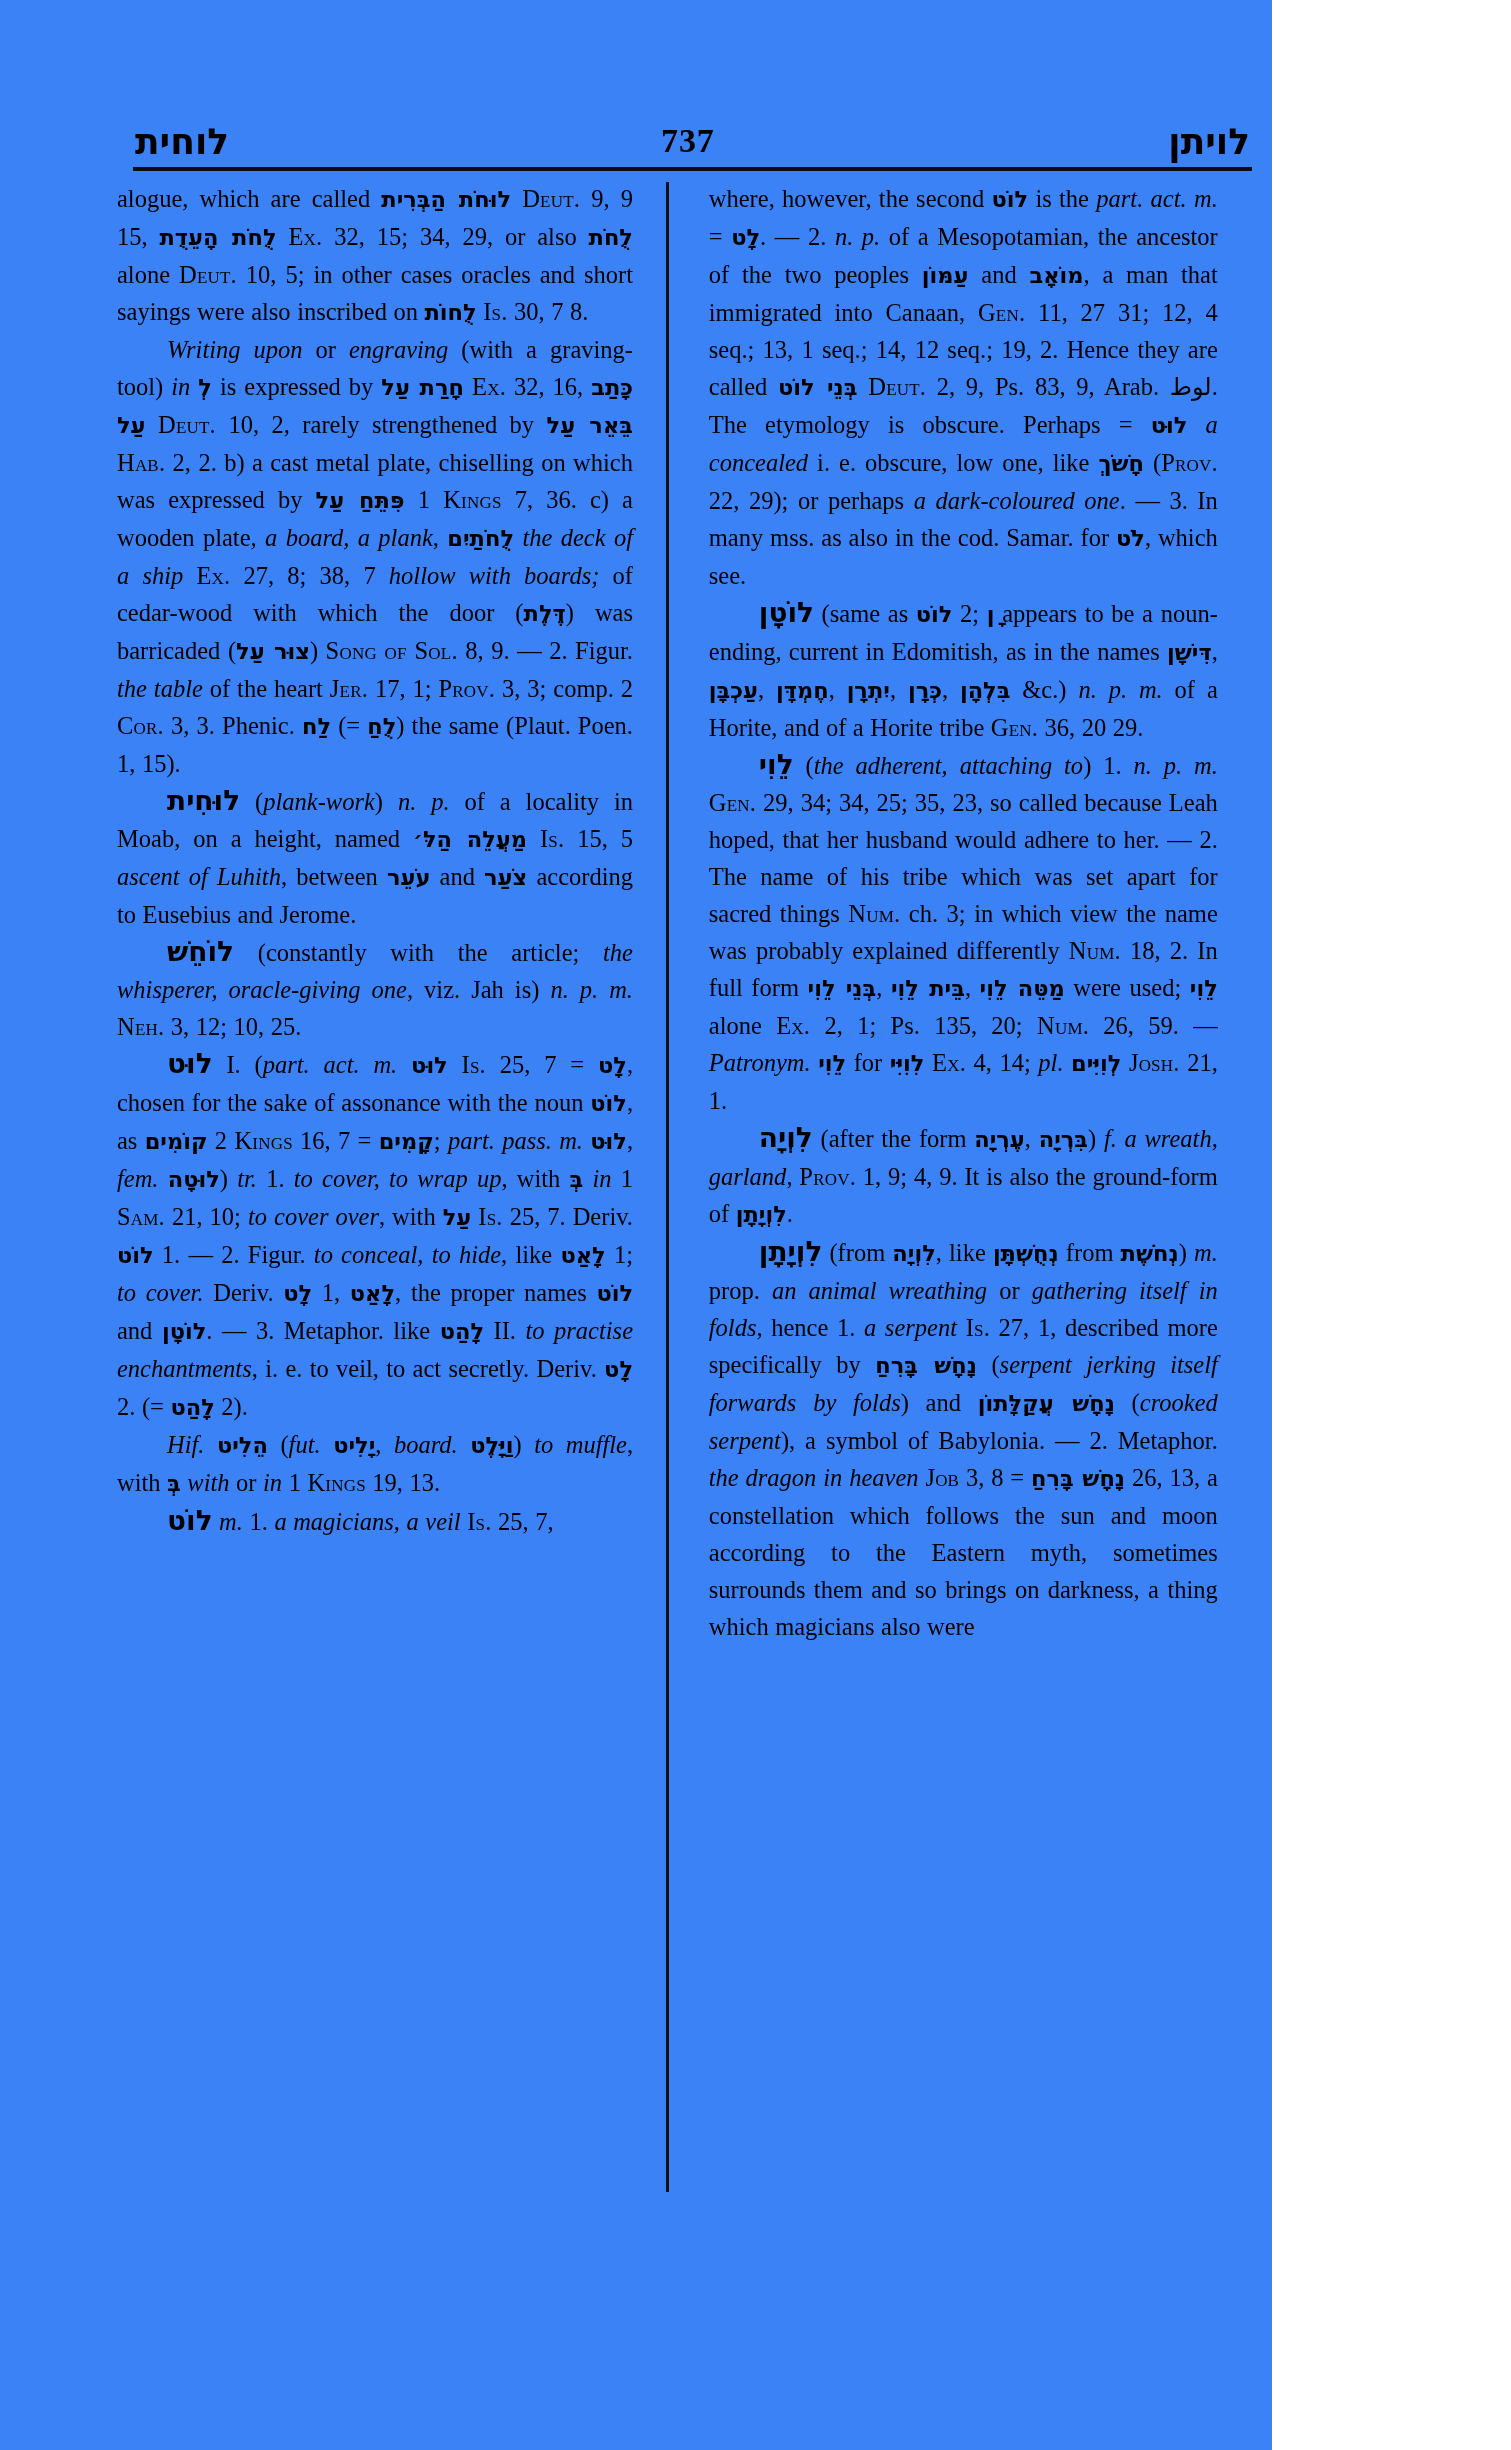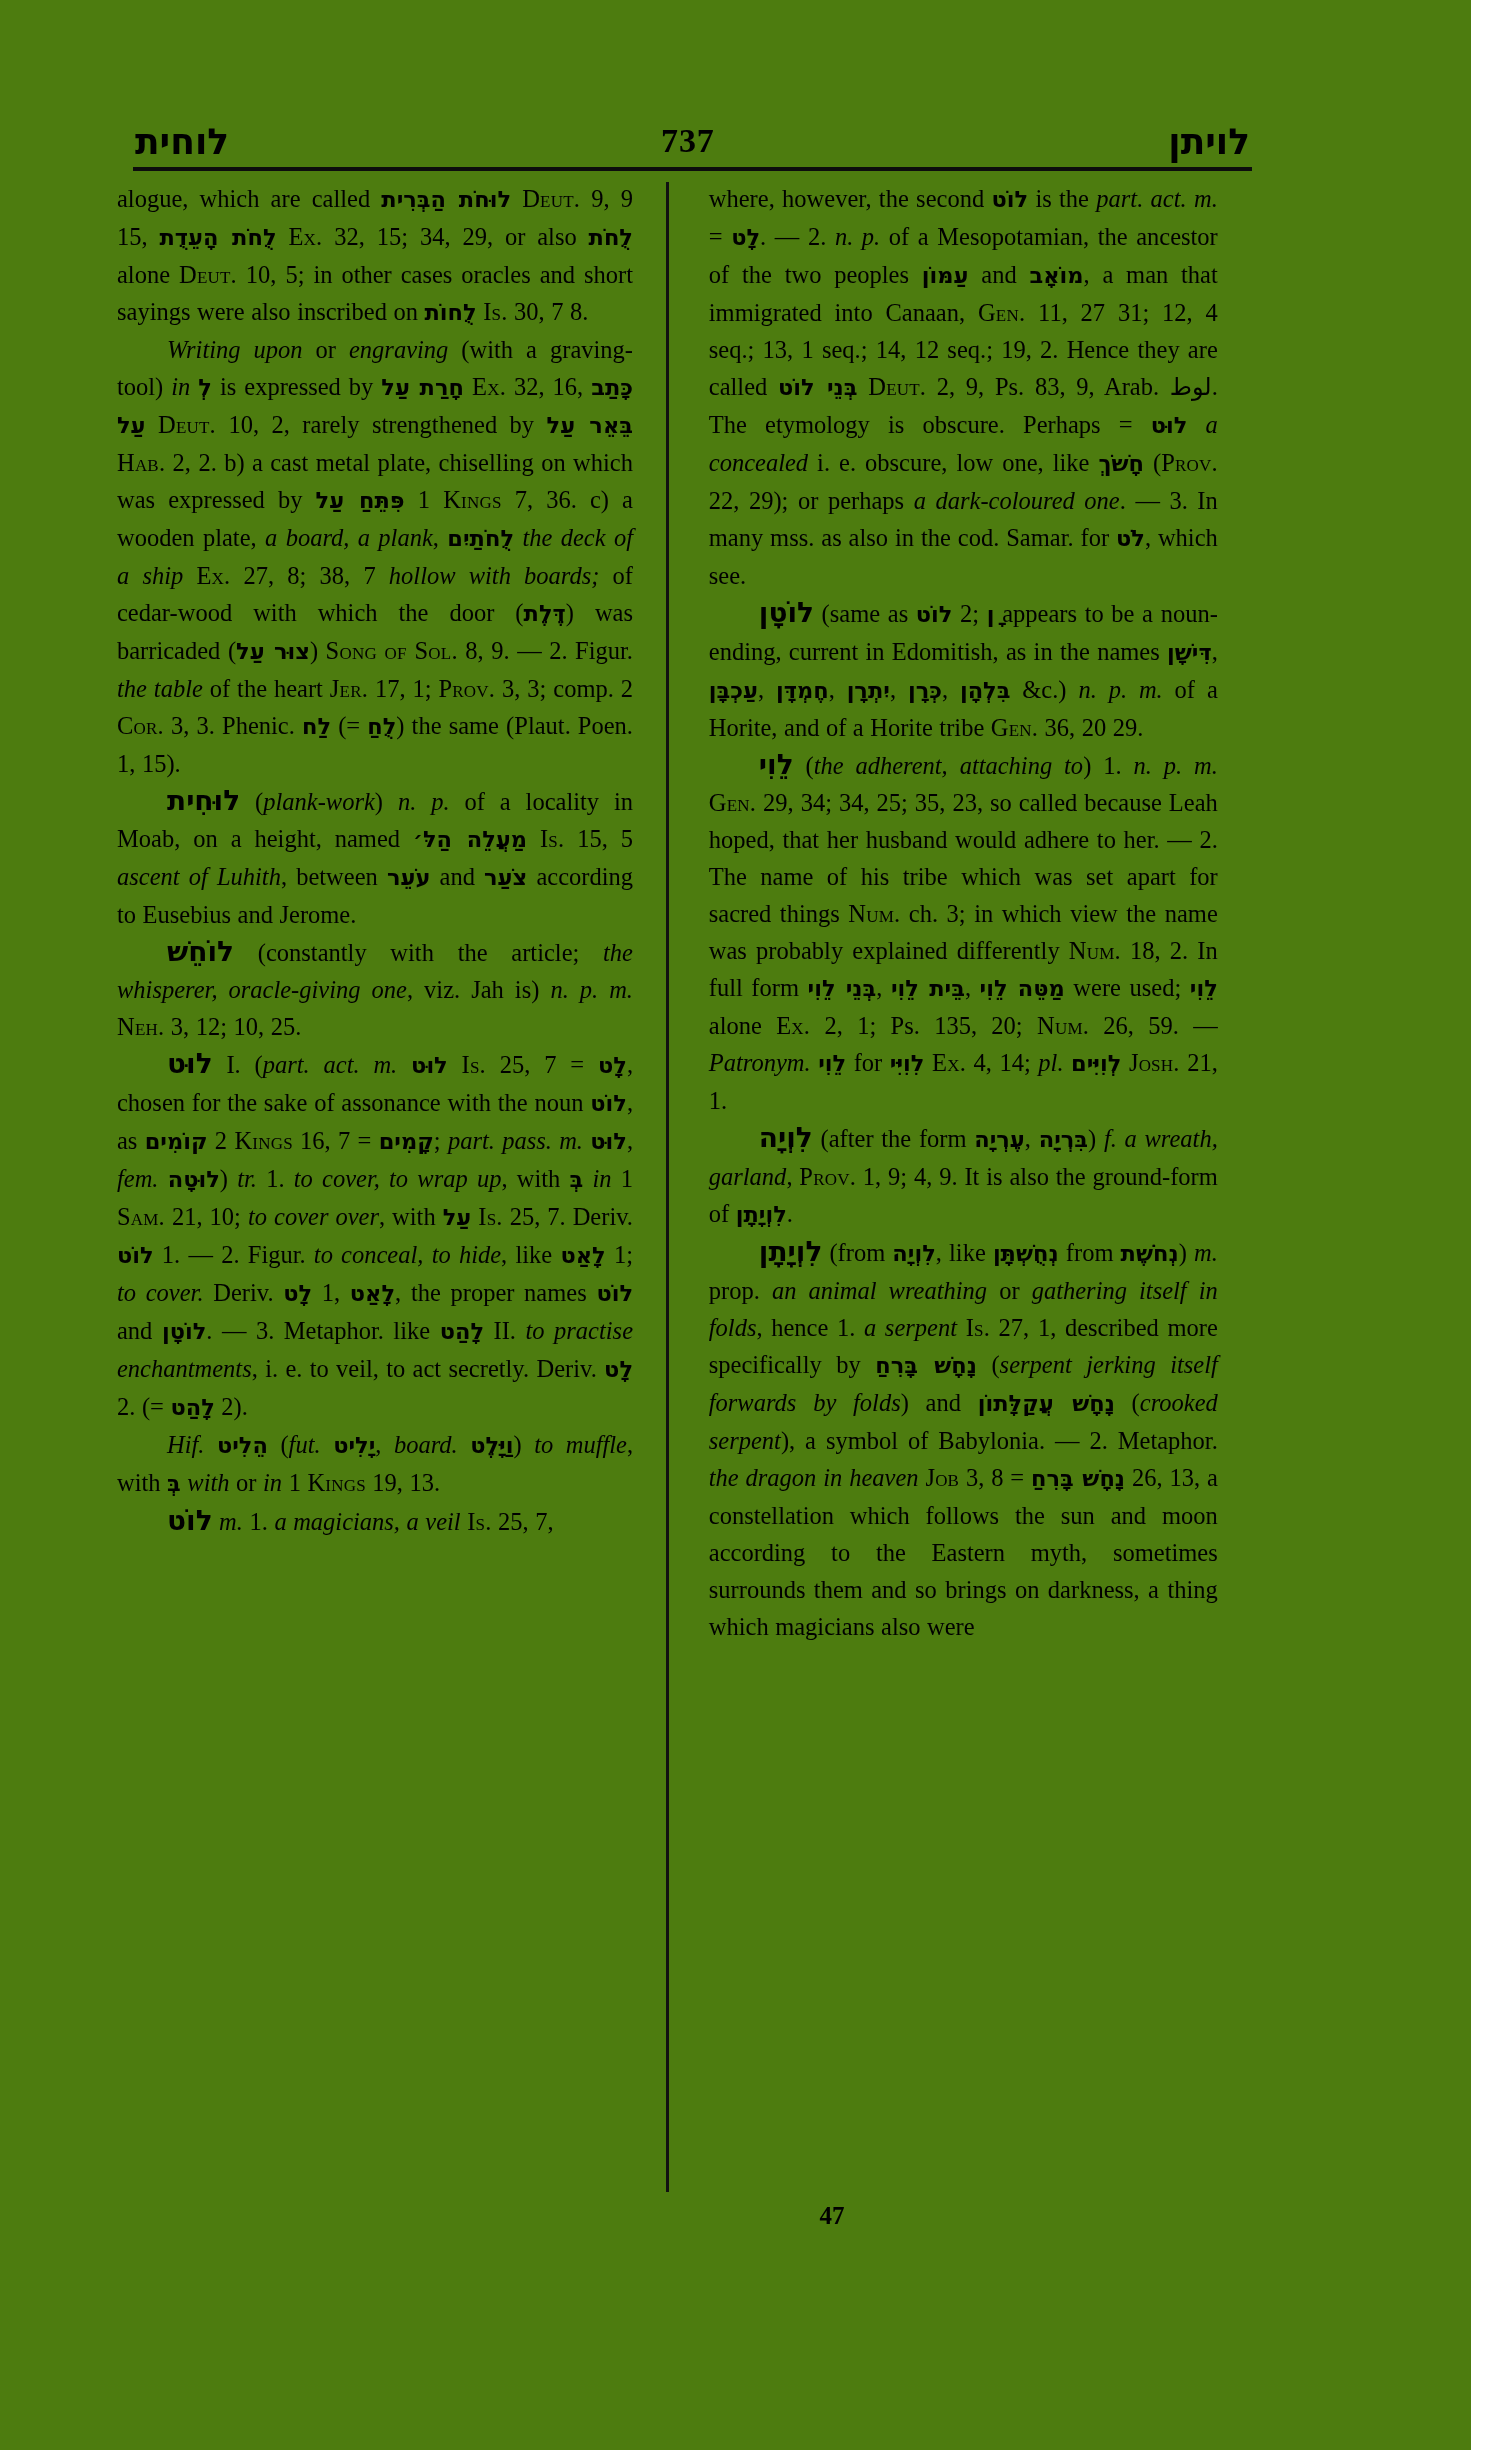--- a/index.html
+++ b/index.html
@@ -11,23 +11,23 @@
     width: 1512px;
     height: 2450px;
     position: relative;
     font-family: "Liberation Serif", "DejaVu Serif", serif;
     color: #000;
     overflow: hidden;
   }
   .page {
     position: absolute;
     left: 0; top: 0;
-    width: 1471px;
+    width: 1272px;
     height: 2450px;
-    background: #4d7c0f;
+    background: #3b82f6;
   }
 
   
   .runhead {
     position: absolute;
     left: 135px;
     top: 97px;
     width: 1115px;
     height: 63px;
     display: flex;
@@ -157,18 +157,15 @@
     <div class="rule-v"></div>
     <div class="col right" id="col-right">
         <p class="tx">where, however, the second <span class="hb">לוֹט</span> is the <span class="it">part. act. m.</span> = <span class="hb">לָט</span>. — 2. <span class="it">n. p.</span> of a Mesopotamian, the ancestor of the two peoples <span class="hb">עַמּוֹן</span> and <span class="hb">מוֹאָב</span>, a man that immigrated into Canaan, <span class="sc">Gen.</span> 11, 27 31; 12, 4 seq.; 13, 1 seq.; 14, 12 seq.; 19, 2. Hence they are called <span class="hb">בְּנֵי לוֹט</span> <span class="sc">Deut.</span> 2, 9, Ps. 83, 9, Arab. <span class="ar">لوط</span>. The etymology is obscure. Perhaps = <span class="hb">לוּט</span> <span class="it">a concealed</span> i. e. obscure, low one, like <span class="hb">חָשֹׁךְ</span> (<span class="sc">Prov.</span> 22, 29); or perhaps <span class="it">a dark-coloured one</span>. — 3. In many mss. as also in the cod. Samar. for <span class="hb">לֹט</span>, which see.</p>
         <p class="tx indent"><span class="hb lg">לוֹטָן</span> (same as <span class="hb">לוֹט</span> 2; <span class="hb">ָן</span> appears to be a noun-ending, current in Edomitish, as in the names <span class="hb">דִּישָׁן</span>, <span class="hb">עַכְבָּן</span>, <span class="hb">חֶמְדָּן</span>, <span class="hb">יִתְרָן</span>, <span class="hb">כְּרָן</span>, <span class="hb">בִּלְהָן</span> &amp;c.) <span class="it">n. p. m.</span> of a Horite, and of a Horite tribe <span class="sc">Gen.</span> 36, 20 29.</p>
         <p class="tx indent"><span class="hb lg">לֵוִי</span> (<span class="it">the adherent, attaching to</span>) 1. <span class="it">n. p. m.</span> <span class="sc">Gen.</span> 29, 34; 34, 25; 35, 23, so called because Leah hoped, that her husband would adhere to her. — 2. The name of his tribe which was set apart for sacred things <span class="sc">Num.</span> ch. 3; in which view the name was probably explained differently <span class="sc">Num.</span> 18, 2. In full form <span class="hb">בְּנֵי לֵוִי</span>, <span class="hb">בֵּית לֵוִי</span>, <span class="hb">מַטֵּה לֵוִי</span> were used; <span class="hb">לֵוִי</span> alone <span class="sc">Ex.</span> 2, 1; Ps. 135, 20; <span class="sc">Num.</span> 26, 59. — <span class="it">Patronym.</span> <span class="hb">לֵוִי</span> for <span class="hb">לִוִיִּי</span> <span class="sc">Ex.</span> 4, 14; <span class="it">pl.</span> <span class="hb">לְוִיִּים</span> <span class="sc">Josh.</span> 21, 1.</p>
         <p class="tx indent"><span class="hb lg">לִוְיָה</span> (after the form <span class="hb">עֶרְיָה</span>, <span class="hb">בִּרְיָה</span>) <span class="it">f. a wreath, garland</span>, <span class="sc">Prov.</span> 1, 9; 4, 9. It is also the ground-form of <span class="hb">לִוְיָתָן</span>.</p>
         <p class="tx indent"><span class="hb lg">לִוְיָתָן</span> (from <span class="hb">לִוְיָה</span>, like <span class="hb">נְחֻשְׁתָּן</span> from <span class="hb">נְחֹשֶׁת</span>) <span class="it">m.</span> prop. <span class="it">an animal wreathing</span> or <span class="it">gathering itself in folds</span>, hence 1. <span class="it">a serpent</span> <span class="sc">Is.</span> 27, 1, described more specifically by <span class="hb">נָחָשׁ בָּרִחַ</span> (<span class="it">serpent jerking itself forwards by folds</span>) and <span class="hb">נָחָשׁ עֲקַלָּתוֹן</span> (<span class="it">crooked serpent</span>), a symbol of Babylonia. — 2. Metaphor. <span class="it">the dragon in heaven</span> <span class="sc">Job</span> 3, 8 = <span class="hb">נָחָשׁ בָּרִחַ</span> 26, 13, a constellation which follows the sun and moon according to the Eastern myth, sometimes surrounds them and so brings on darkness, a thing which magicians also were</p>
       </div>
   </div>
 
-  <div class="signature">
-    <span class="sig-inner">47</span>
-  </div>
 
 </div>
 
 
 </body></html>

